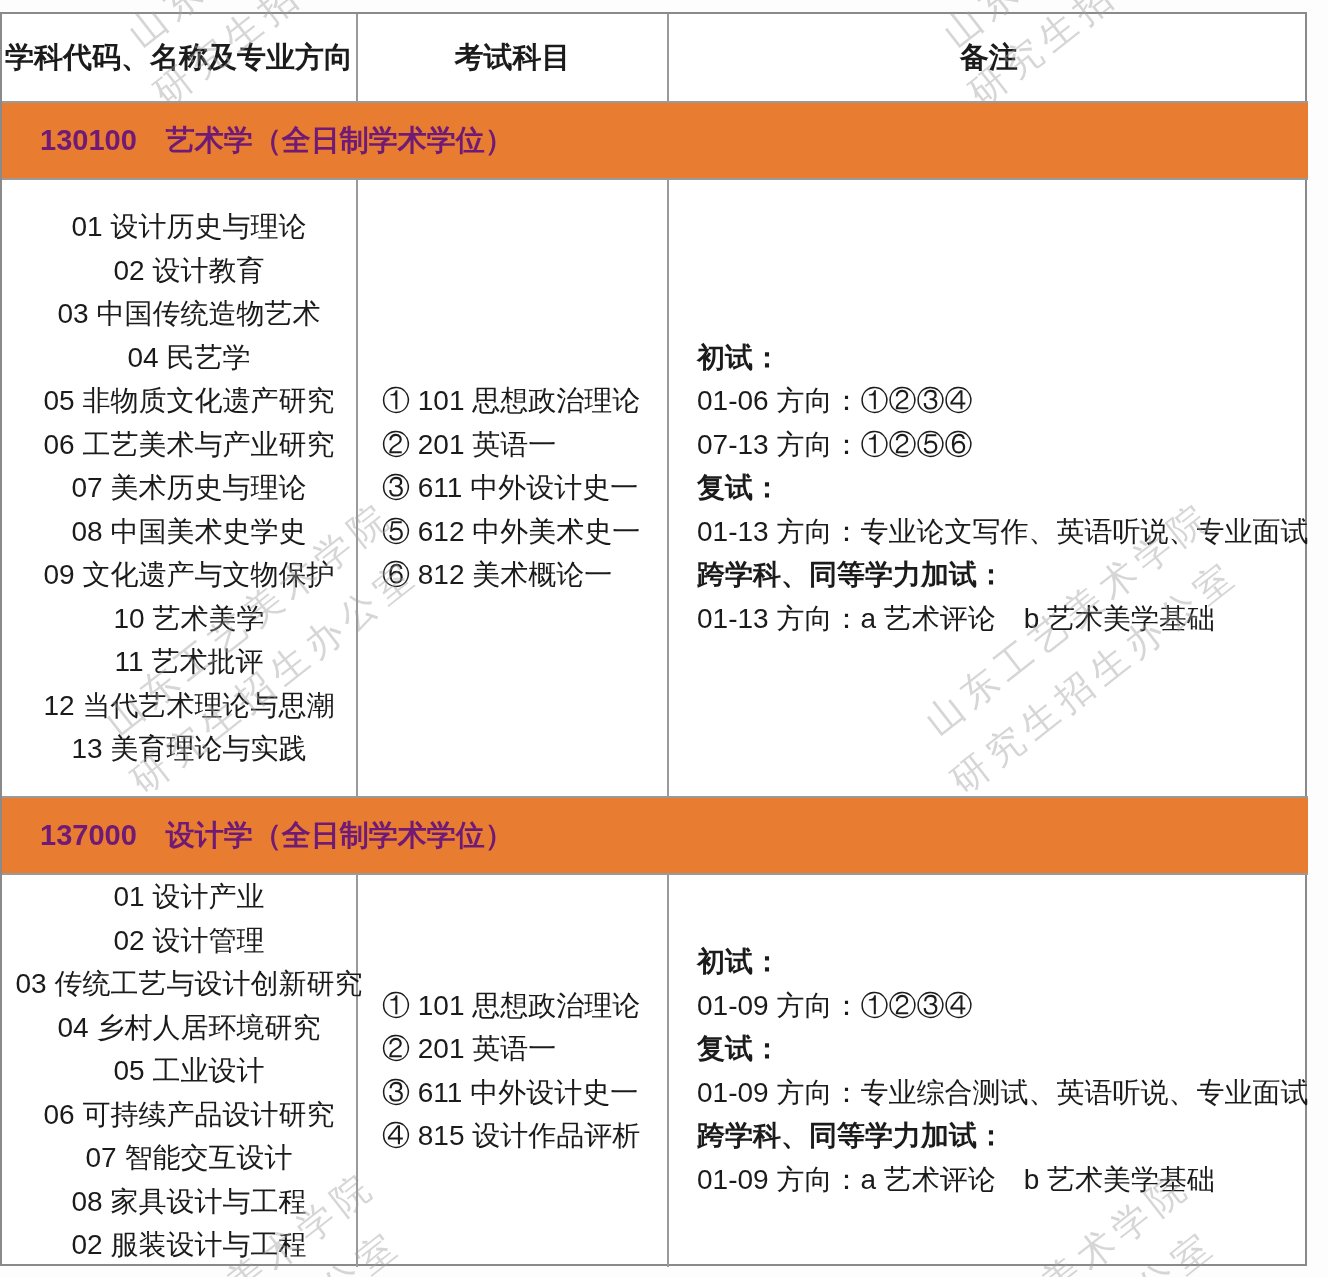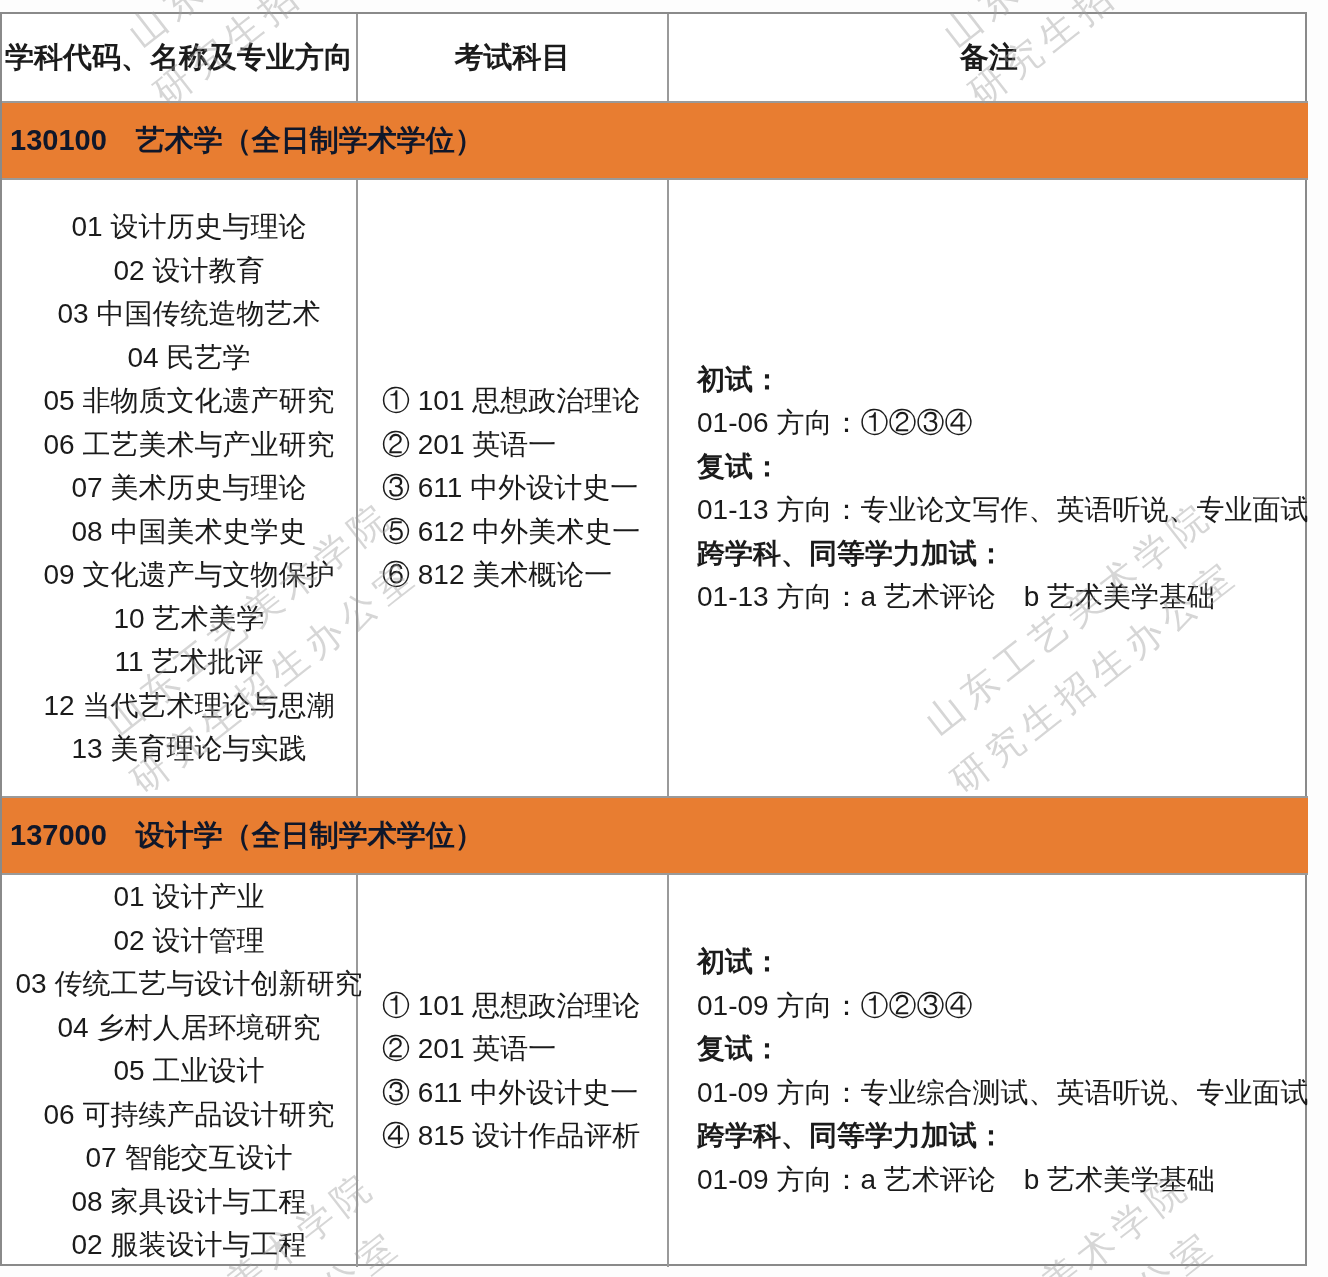--- a/index.html
+++ b/index.html
@@ -32,22 +32,22 @@
     border-right:2px solid #9a9a9a; border-bottom:2px solid #9a9a9a;
     display:flex; align-items:center; justify-content:center;
     font-weight:700; font-size:29px;
   }
   .th.last { border-right:none;text-align:center; }
   .band {
     grid-column:1/4;
     background:#E87D31;
     border-bottom:2px solid #9a9a9a;
     display:flex; align-items:center;
-    padding-left:8px;
-    font-weight:700; font-size:29px; color:#0f172a;
+    padding-left:38px;
+    font-weight:700; font-size:29px; color:#701a75;
     white-space:pre;
   }
   .cell {
     border-right:2px solid #9a9a9a; border-bottom:2px solid #9a9a9a;
     display:flex; flex-direction:column; justify-content:center;
     font-size:28px; line-height:43.5px;
   }
   .cell.lastcol { border-right:none; }
   .cell.lastrow { border-bottom:none; }
   .directions { padding-left:20px;align-items:center; }
@@ -112,20 +112,21 @@
     <div class="cell subjects">
       <div class="item">① 101 思想政治理论</div>
       <div class="item">② 201 英语一</div>
       <div class="item">③ 611 中外设计史一</div>
       <div class="item">⑤ 612 中外美术史一</div>
       <div class="item">⑥ 812 美术概论一</div>
     </div>
     <div class="cell notes lastcol">
       <div class="note-line bold">初试：</div>
       <div class="note-line">01-06 方向：①②③④</div>
+      <div class="note-line">07-13 方向：①②⑤⑥</div>
       <div class="note-line bold">复试：</div>
       <div class="note-line">01-13 方向：专业论文写作、英语听说、专业面试</div>
       <div class="note-line bold">跨学科、同等学力加试：</div>
       <div class="note-line">01-13 方向：a 艺术评论　b 艺术美学基础</div>
     </div>
 
     <div class="band">137000　设计学（全日制学术学位）</div>
 
     <div class="cell directions lastrow">
       <div class="item">01 设计产业</div>

